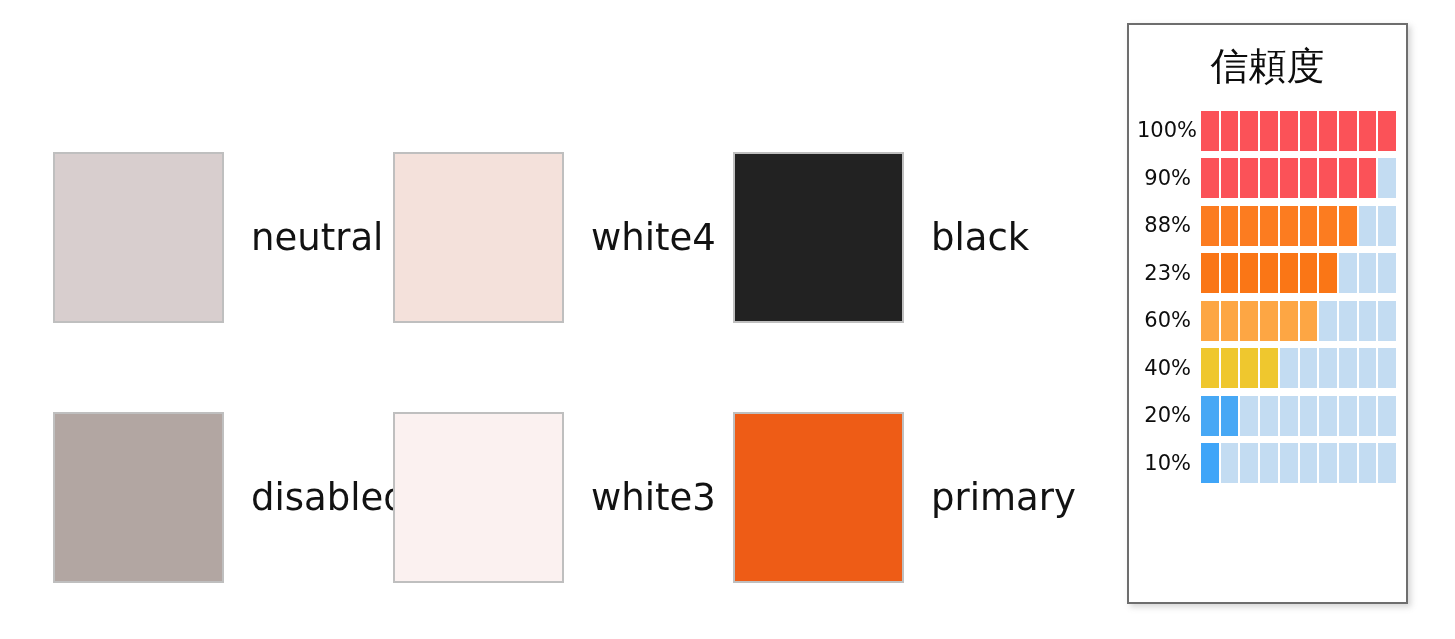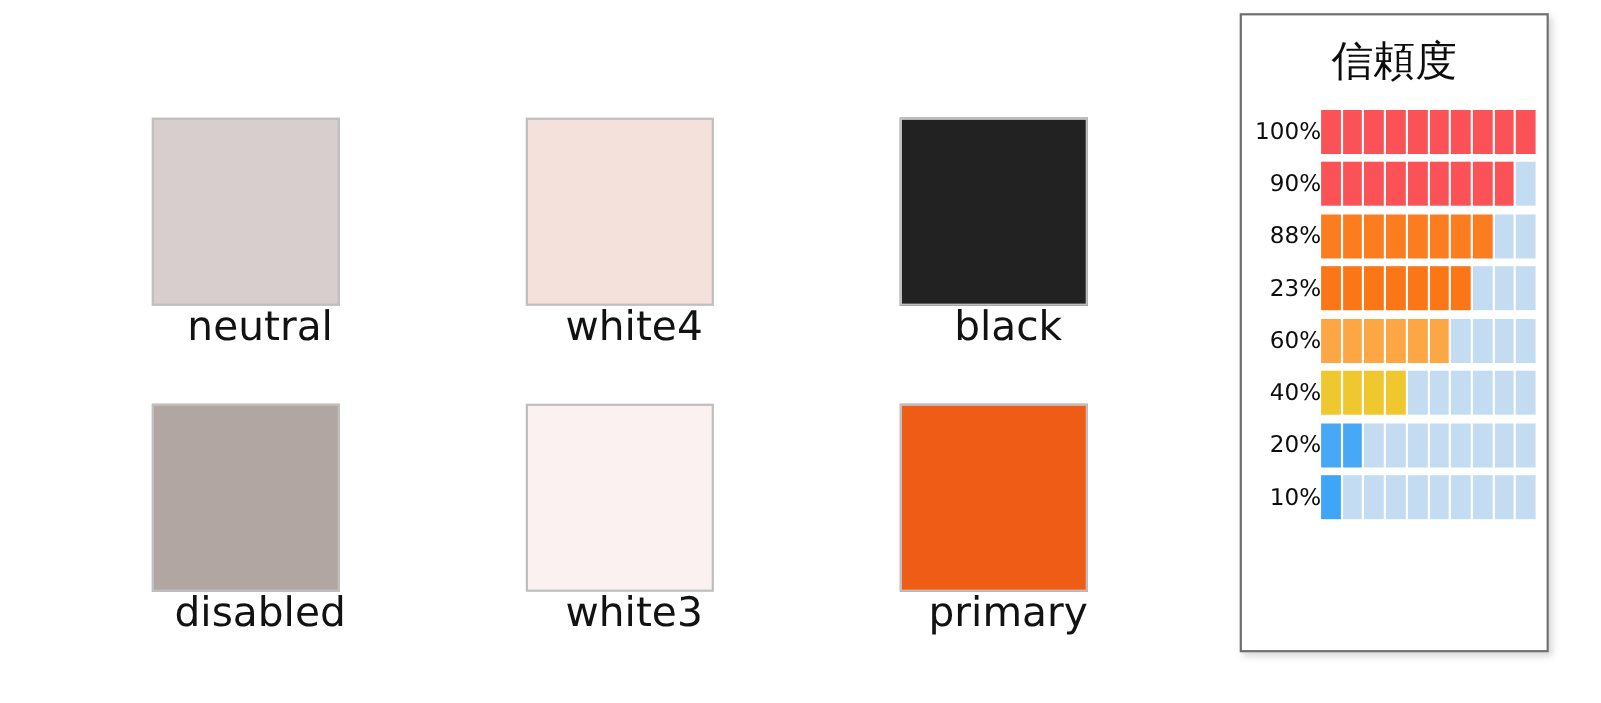--- a/index.html
+++ b/index.html
@@ -21,21 +21,21 @@
     position: absolute;
     left: 53px;
     top: 107px;
     width: 1020px;
     display: grid;
     grid-template-columns: 340px 340px 340px;
     grid-template-rows: 260px 260px;
   }
   .swatch-item {
     display: flex;
-    flex-direction: column;
+    flex-direction: row;
     align-items: center;
   }
   .swatch-chip {
     width: 171px;
     height: 171px;
     box-sizing: border-box;
     border: 2px solid #bfbfbf;
     flex: 0 0 auto;
   }
   .swatch-label {
@@ -44,21 +44,21 @@
     line-height: 1;
     color: #121212;
     letter-spacing: 0px;
     white-space: nowrap;
   }
 
   
   #confidence-panel {
     position: absolute;
     left: 1127px;
-    top: 12px;
+    top: 23px;
     width: 281px;
     height: 581px;
     box-sizing: border-box;
     background: #ffffff;
     border: 2px solid #6e6e6e;
     box-shadow: 3px 3px 6px rgba(120, 120, 120, 0.30);
   }
   #confidence-title {
     text-align: center;
     font-size: 38px;
@@ -76,21 +76,21 @@
   .confidence-row {
     display: flex;
     flex-direction: row;
     align-items: center;
     height: 47.5px;
   }
   .confidence-row-label {
     width: 64px;
     flex: 0 0 64px;
     text-align: right;
-    padding-right: 0;
+    padding-right: 10px;
     box-sizing: border-box;
     font-size: 21px;
     line-height: 1;
     color: #0d0d0d;
   }
   .confidence-row-bar {
     display: flex;
     flex-direction: row;
     flex: 1 1 auto;
     height: 40px;

